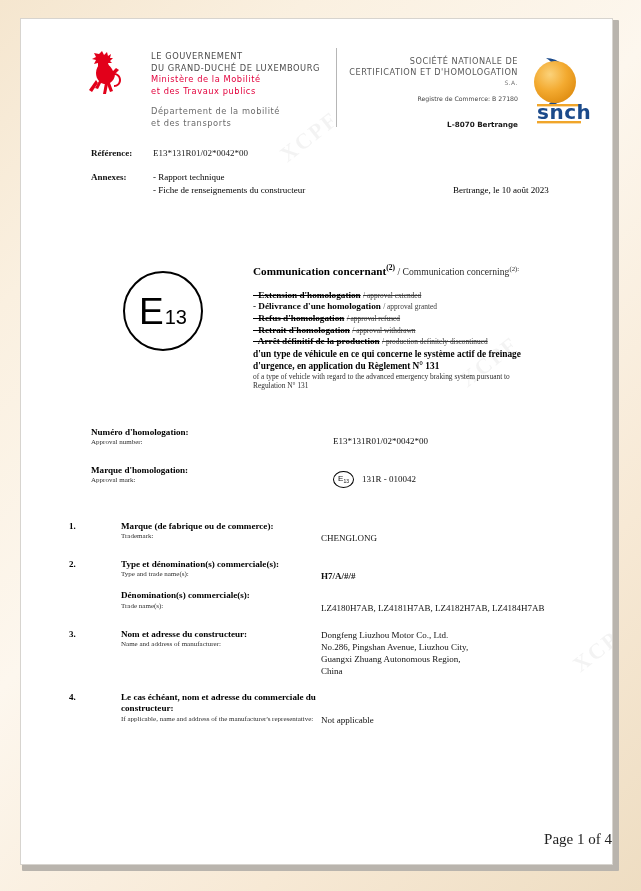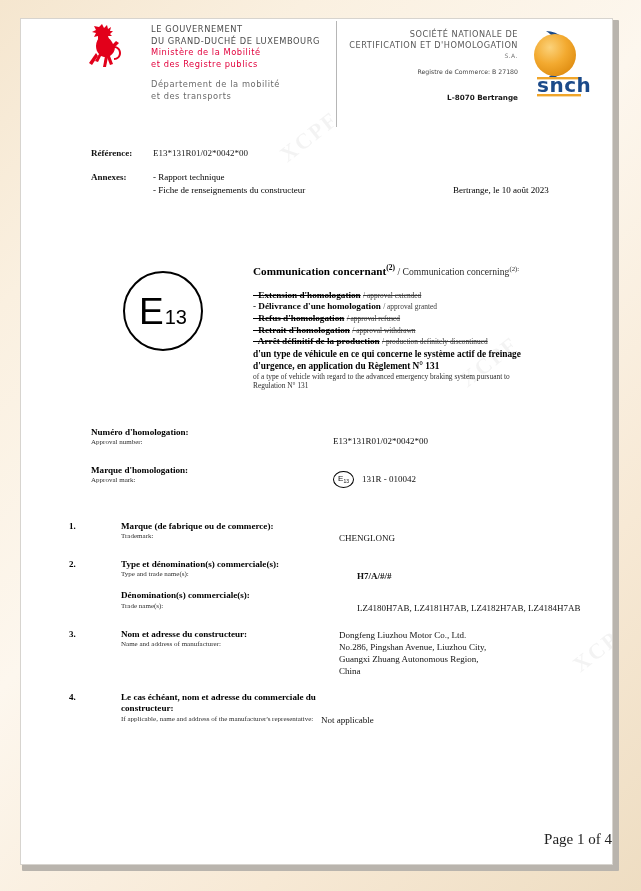--- a/index.html
+++ b/index.html
@@ -58,20 +58,21 @@
   }
   .wm1 { left: 255px; top: 105px; }
   .wm2 { left: 435px; top: 330px; }
   .wm3 { left: 548px; top: 615px; }
 
   
   .header {
     position: relative;
     display: flex;
     align-items: flex-start;
+    padding-top: 27px;
     height: 118px;
     box-sizing: border-box;
   }
   .crest {
     width: 52px;
     flex: 0 0 52px;
     padding-left: 46px;
     padding-top: 4px;
   }
   .crest svg { display: block; }
@@ -329,21 +330,20 @@
   .item-en {
     font-size: 7px;
     color: #2e2e2e;
     line-height: 9.6px;
   }
   .item-val {
     flex: 1 1 auto;
     font-size: 9px;
     color: #111;
     line-height: 12px;
-    margin-left: 18px;
   }
   .item-val.bold { font-weight: bold; }
   .item-val.pad { padding-top: 11px; }
   .item-val.pad2 { padding-top: 22px; }
   .sub-item { margin-top: 10px; }
 
   
   .footer {
     position: absolute;
     left: 0;
@@ -378,21 +378,21 @@
             <path d="M11 30 L4 40 L7 42 L13 33 Z"></path>
             <path d="M20 33 L18 44 L21 44 L23 34 Z"></path>
           </g>
         </svg>
       </div>
 
       <div class="gov-text">
         <div class="gov-line caps">LE GOUVERNEMENT</div>
         <div class="gov-line caps">DU GRAND-DUCHÉ DE LUXEMBOURG</div>
         <div class="gov-line red">Ministère de la Mobilité</div>
-        <div class="gov-line red">et des Registre publics</div>
+        <div class="gov-line red">et des Travaux publics</div>
         <div class="gov-gap"></div>
         <div class="gov-line dept">Département de la mobilité</div>
         <div class="gov-line dept">et des transports</div>
       </div>
 
       <div class="divider"></div>
 
       <div class="snch-block">
         <div class="snch-text">
           <div class="snch-title">SOCIÉTÉ NATIONALE DE</div>

